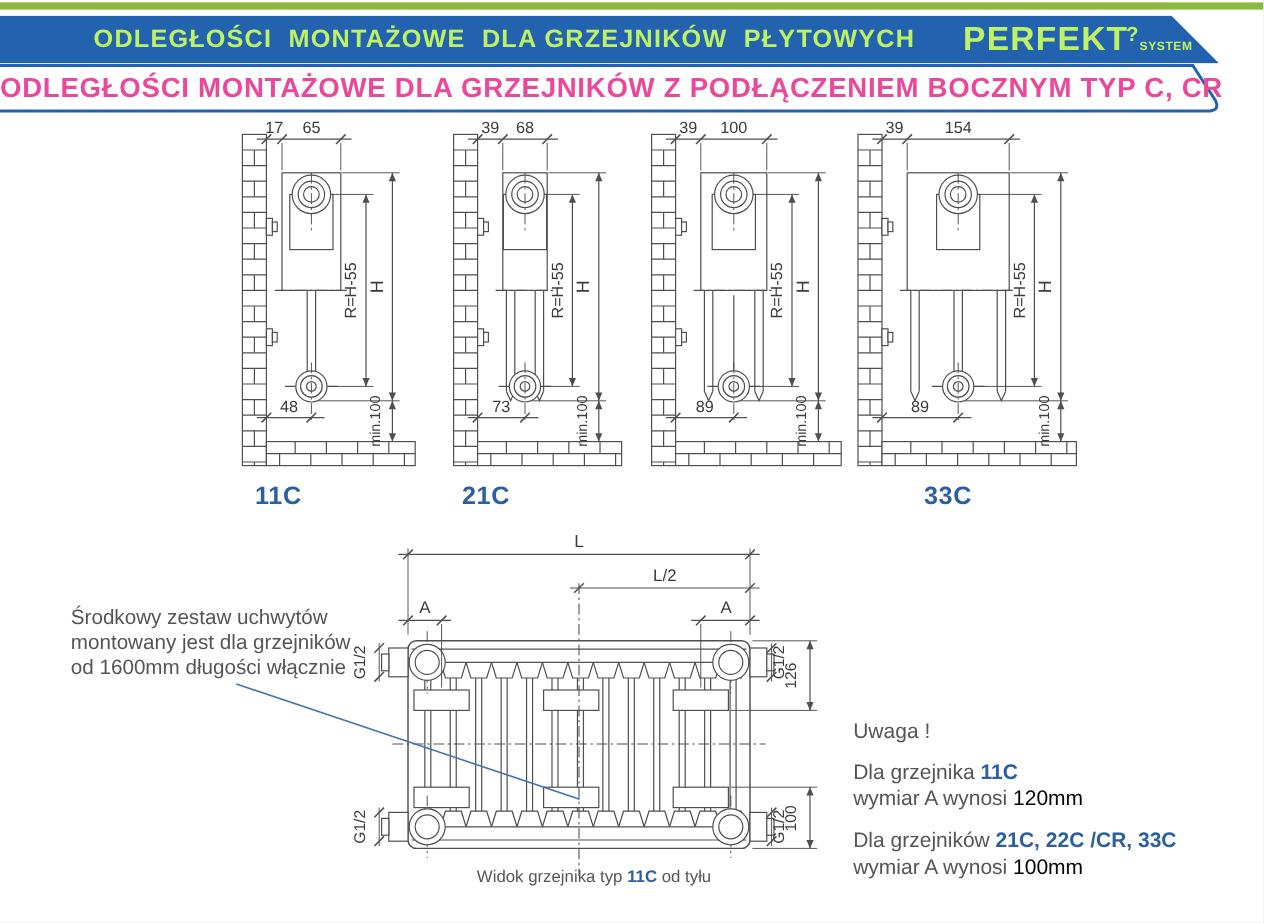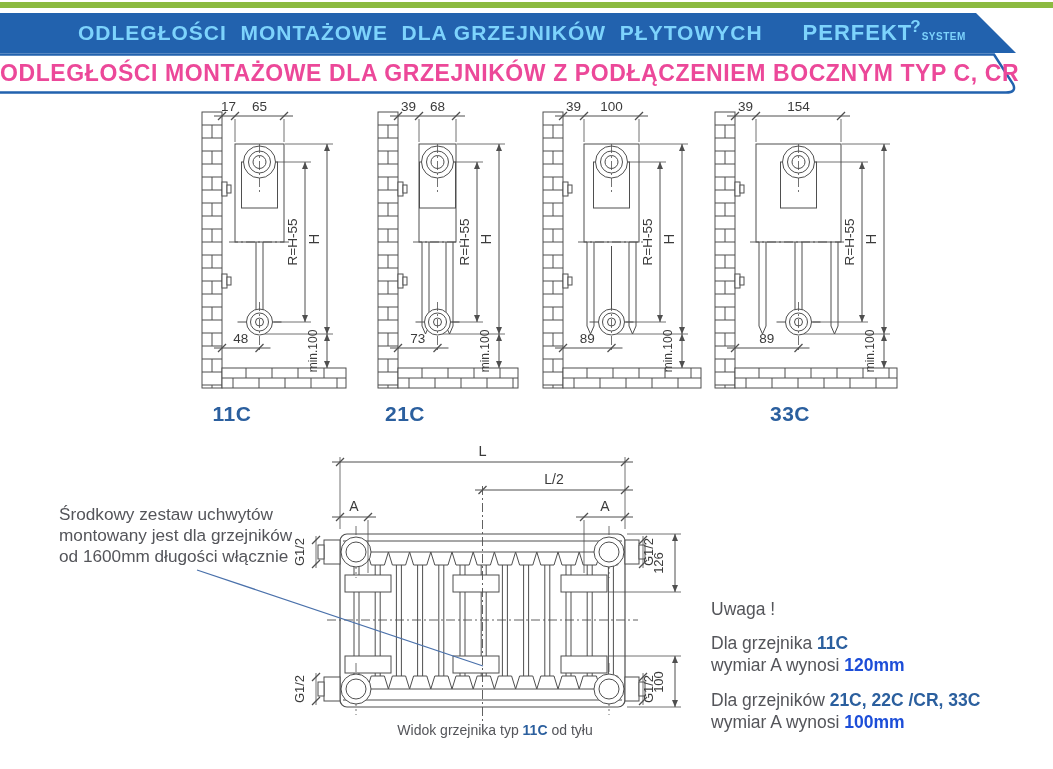--- a/index.html
+++ b/index.html
@@ -2,43 +2,43 @@
 <html><head>
 <meta charset="utf-8">
 <style>
   html,body{margin:0;padding:0;background:#e8e8e8;}
   .page{position:relative;width:1053px;height:769px;background:#ffffff;overflow:hidden;
         font-family:"Liberation Sans",sans-serif;}
   
   .green-top{position:absolute;left:0;top:2px;width:1053px;height:6px;background:#8cba41;}
   .banner1{position:absolute;left:0;top:13px;width:1022px;height:40px;background:#2262ae;
            clip-path:polygon(0 0,976px 0,1016px 100%,0 100%);
-           display:flex;align-items:center;padding-left:78px;box-sizing:border-box;color:#7dd3fc;}
+           display:flex;align-items:center;padding-left:78px;box-sizing:border-box;color:#bef264;}
   .t1{font-size:21px;font-weight:bold;letter-spacing:1px;white-space:pre;}
   .brand{margin-left:40px;display:flex;align-items:baseline;font-weight:bold;}
-  .brand-main{font-size:22px;letter-spacing:1px;}
+  .brand-main{font-size:28px;letter-spacing:1px;}
   .qmark{font-size:17px;position:relative;top:-8px;left:-2px;font-weight:bold;}
   .brand-sub{font-size:10px;letter-spacing:.5px;margin-left:-1px;text-align:center;}
   .banner2{position:absolute;left:0;top:53px;width:1030px;height:44px;}
   .banner2 svg{position:absolute;left:0;top:0;}
   .t2{position:absolute;left:0;top:7px;width:1006px;text-align:center;
       font-size:23px;font-weight:bold;letter-spacing:.6px;color:#ec4899;white-space:nowrap;}
   
   .sv{position:absolute;top:96px;}
   .sv-label{position:absolute;top:402px;width:200px;text-align:center;
             font-size:21px;font-weight:bold;color:#2b5f9e;letter-spacing:.5px;}
   .rear{position:absolute;left:265px;top:432px;}
   .leader{position:absolute;left:185px;top:558px;}
   
   .note-left{position:absolute;left:59px;top:504px;font-size:17.2px;line-height:1.22;color:#54555a;}
   .note-right{position:absolute;left:711px;top:599px;font-size:17.5px;line-height:1.25;color:#54555a;}
   .note-right .head{margin:0 0 12px 0;}
   .note-right p{margin:0 0 13px 0;}
   .blue{color:#2b5f9e;font-weight:bold;}
-  .val{color:#1d4ed8;font-weight:bold;}
+  .val{color:#000000;font-weight:normal;}
   .caption{position:absolute;left:330px;top:722px;width:330px;text-align:center;
            font-size:14px;color:#54555a;}
 </style>
 </head>
 <body>
 
 <div class="page">
 
   <div class="green-top"></div>
 

